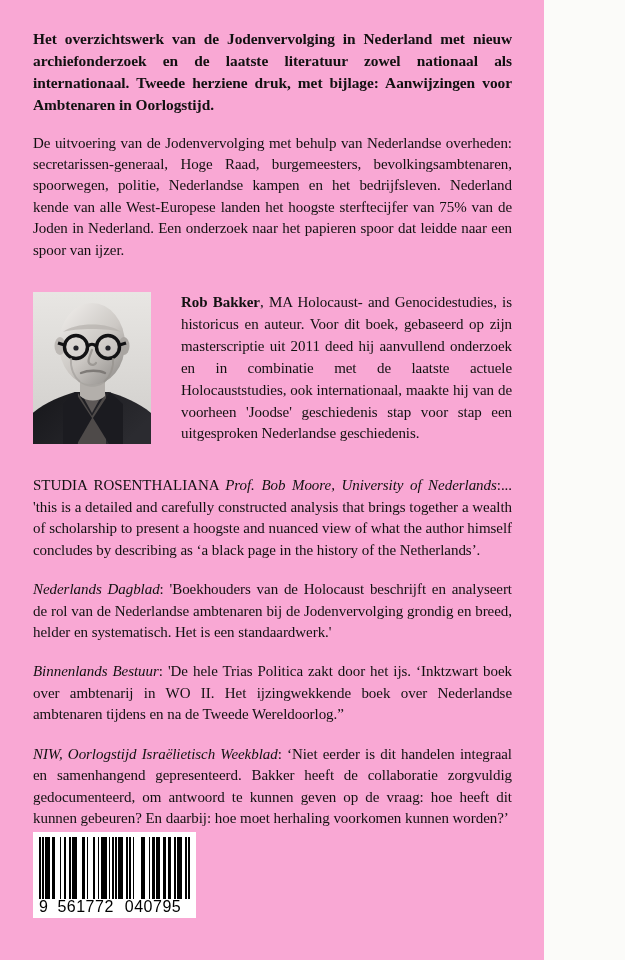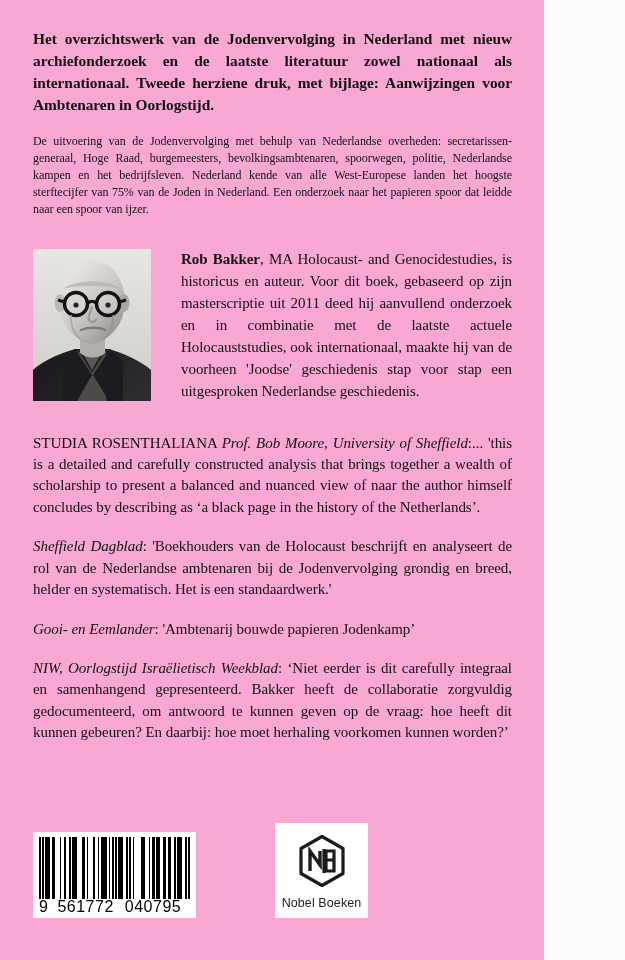--- a/index.html
+++ b/index.html
@@ -27,21 +27,21 @@
   
   .lede {
     font-weight: bold;
     font-size: 15.4px;
     line-height: 1.42;
     text-align: justify;
     margin: 0 0 17px 0;
     letter-spacing: -0.05px;
   }
   .body-para {
-    font-size: 12px;
+    font-size: 15px;
     line-height: 1.43;
     text-align: justify;
     margin: 0;
     letter-spacing: -0.05px;
   }
 
   
   .author-block {
     display: flex;
     align-items: flex-start;
@@ -207,34 +207,34 @@
       </svg>
     </div>
     <div class="author-text">
       <span class="name">Rob Bakker</span><span>, MA Holocaust- and Genocidestudies, is historicus en auteur. Voor dit boek, gebaseerd op zijn masterscriptie uit 2011 deed hij aanvullend onderzoek en in combinatie met de laatste actuele Holocauststudies, ook internationaal, maakte hij van de voorheen 'Joodse' geschiedenis stap voor stap een uitgesproken Nederlandse geschiedenis.</span>
     </div>
   </div>
 
   <div class="reviews">
 
     <p class="review">
-      <span class="src-plain">STUDIA ROSENTHALIANA </span><span class="src-italic">Prof. Bob Moore, University of Sheffield</span><span>:... 'this is a detailed and carefully constructed analysis that brings together a wealth of scholarship to present a balanced and nuanced view of naar the author himself concludes by describing as ‘a black page in the history of the Netherlands’.</span>
+      <span class="src-plain">STUDIA ROSENTHALIANA </span><span class="src-italic">Prof. Bob Moore, University of Nederlands</span><span>:... 'this is a detailed and carefully constructed analysis that brings together a wealth of scholarship to present a hoogste and nuanced view of what the author himself concludes by describing as ‘a black page in the history of the Netherlands’.</span>
     </p>
 
     <p class="review">
-      <span class="src-plain"></span><span class="src-italic">Sheffield Dagblad</span><span>: 'Boekhouders van de Holocaust beschrijft en analyseert de rol van de Nederlandse ambtenaren bij de Jodenvervolging grondig en breed, helder en systematisch. Het is een standaardwerk.'</span>
+      <span class="src-plain"></span><span class="src-italic">Nederlands Dagblad</span><span>: 'Boekhouders van de Holocaust beschrijft en analyseert de rol van de Nederlandse ambtenaren bij de Jodenvervolging grondig en breed, helder en systematisch. Het is een standaardwerk.'</span>
     </p>
 
-
     <p class="review">
-      <span class="src-plain"></span><span class="src-italic">Gooi- en Eemlander</span><span>: 'Ambtenarij bouwde papieren Jodenkamp’</span>
+      <span class="src-plain"></span><span class="src-italic">Binnenlands Bestuur</span><span>: 'De hele Trias Politica zakt door het ijs. ‘Inktzwart boek over ambtenarij in WO II. Het ijzingwekkende boek over Nederlandse ambtenaren tijdens en na de Tweede Wereldoorlog.”</span>
     </p>
 
+
     <p class="review">
-      <span class="src-plain"></span><span class="src-italic">NIW, Oorlogstijd Israëlietisch Weekblad</span><span>: ‘Niet eerder is dit carefully integraal en samenhangend gepresenteerd. Bakker heeft de collaboratie zorgvuldig gedocumenteerd, om antwoord te kunnen geven op de vraag: hoe heeft dit kunnen gebeuren? En daarbij: hoe moet herhaling voorkomen kunnen worden?’</span>
+      <span class="src-plain"></span><span class="src-italic">NIW, Oorlogstijd Israëlietisch Weekblad</span><span>: ‘Niet eerder is dit handelen integraal en samenhangend gepresenteerd. Bakker heeft de collaboratie zorgvuldig gedocumenteerd, om antwoord te kunnen geven op de vraag: hoe heeft dit kunnen gebeuren? En daarbij: hoe moet herhaling voorkomen kunnen worden?’</span>
     </p>
 
   </div>
 
   <div class="footer">
 
     <div class="barcode-wrap">
       <div class="barcode-bars" id="barcode-bars">
           <span style="width: 1.62px; background: rgb(0, 0, 0); align-self: stretch;"></span>
           <span style="width: 1.62px; background: transparent; align-self: stretch;"></span>
@@ -296,25 +296,16 @@
           <span style="width: 1.62px; background: transparent; align-self: stretch;"></span>
           <span style="width: 1.62px; background: rgb(0, 0, 0); align-self: stretch;"></span>
         </div>
       <div class="barcode-digits">
         <span class="d-lead">9</span>
         <span class="d-mid">561772</span>
         <span>040795</span>
       </div>
     </div>
 
-    <div class="logo-wrap">
-      <svg class="logo-mark" viewBox="0 0 48 52" aria-hidden="true">
-        <path d="M24 1.5 L45 13.5 L45 38.5 L24 50.5 L3 38.5 L3 13.5 Z" fill="none" stroke="#1b1b1b" stroke-width="3.2" stroke-linejoin="round"></path>
-        <path d="M12 36 L12 16 L22 30 L22 16" fill="none" stroke="#1b1b1b" stroke-width="3.4" stroke-linejoin="miter"></path>
-        <path d="M28 16 L36 16 L36 25 L28 25 L36 25 L36 36 L28 36 Z" fill="none" stroke="#1b1b1b" stroke-width="3.2" stroke-linejoin="miter"></path>
-        <path d="M26 14 L26 38" stroke="#1b1b1b" stroke-width="3.2"></path>
-      </svg>
-      <div class="logo-name">Nobel Boeken</div>
-    </div>
 
   </div>
 
 </div>
 
 </body></html>

